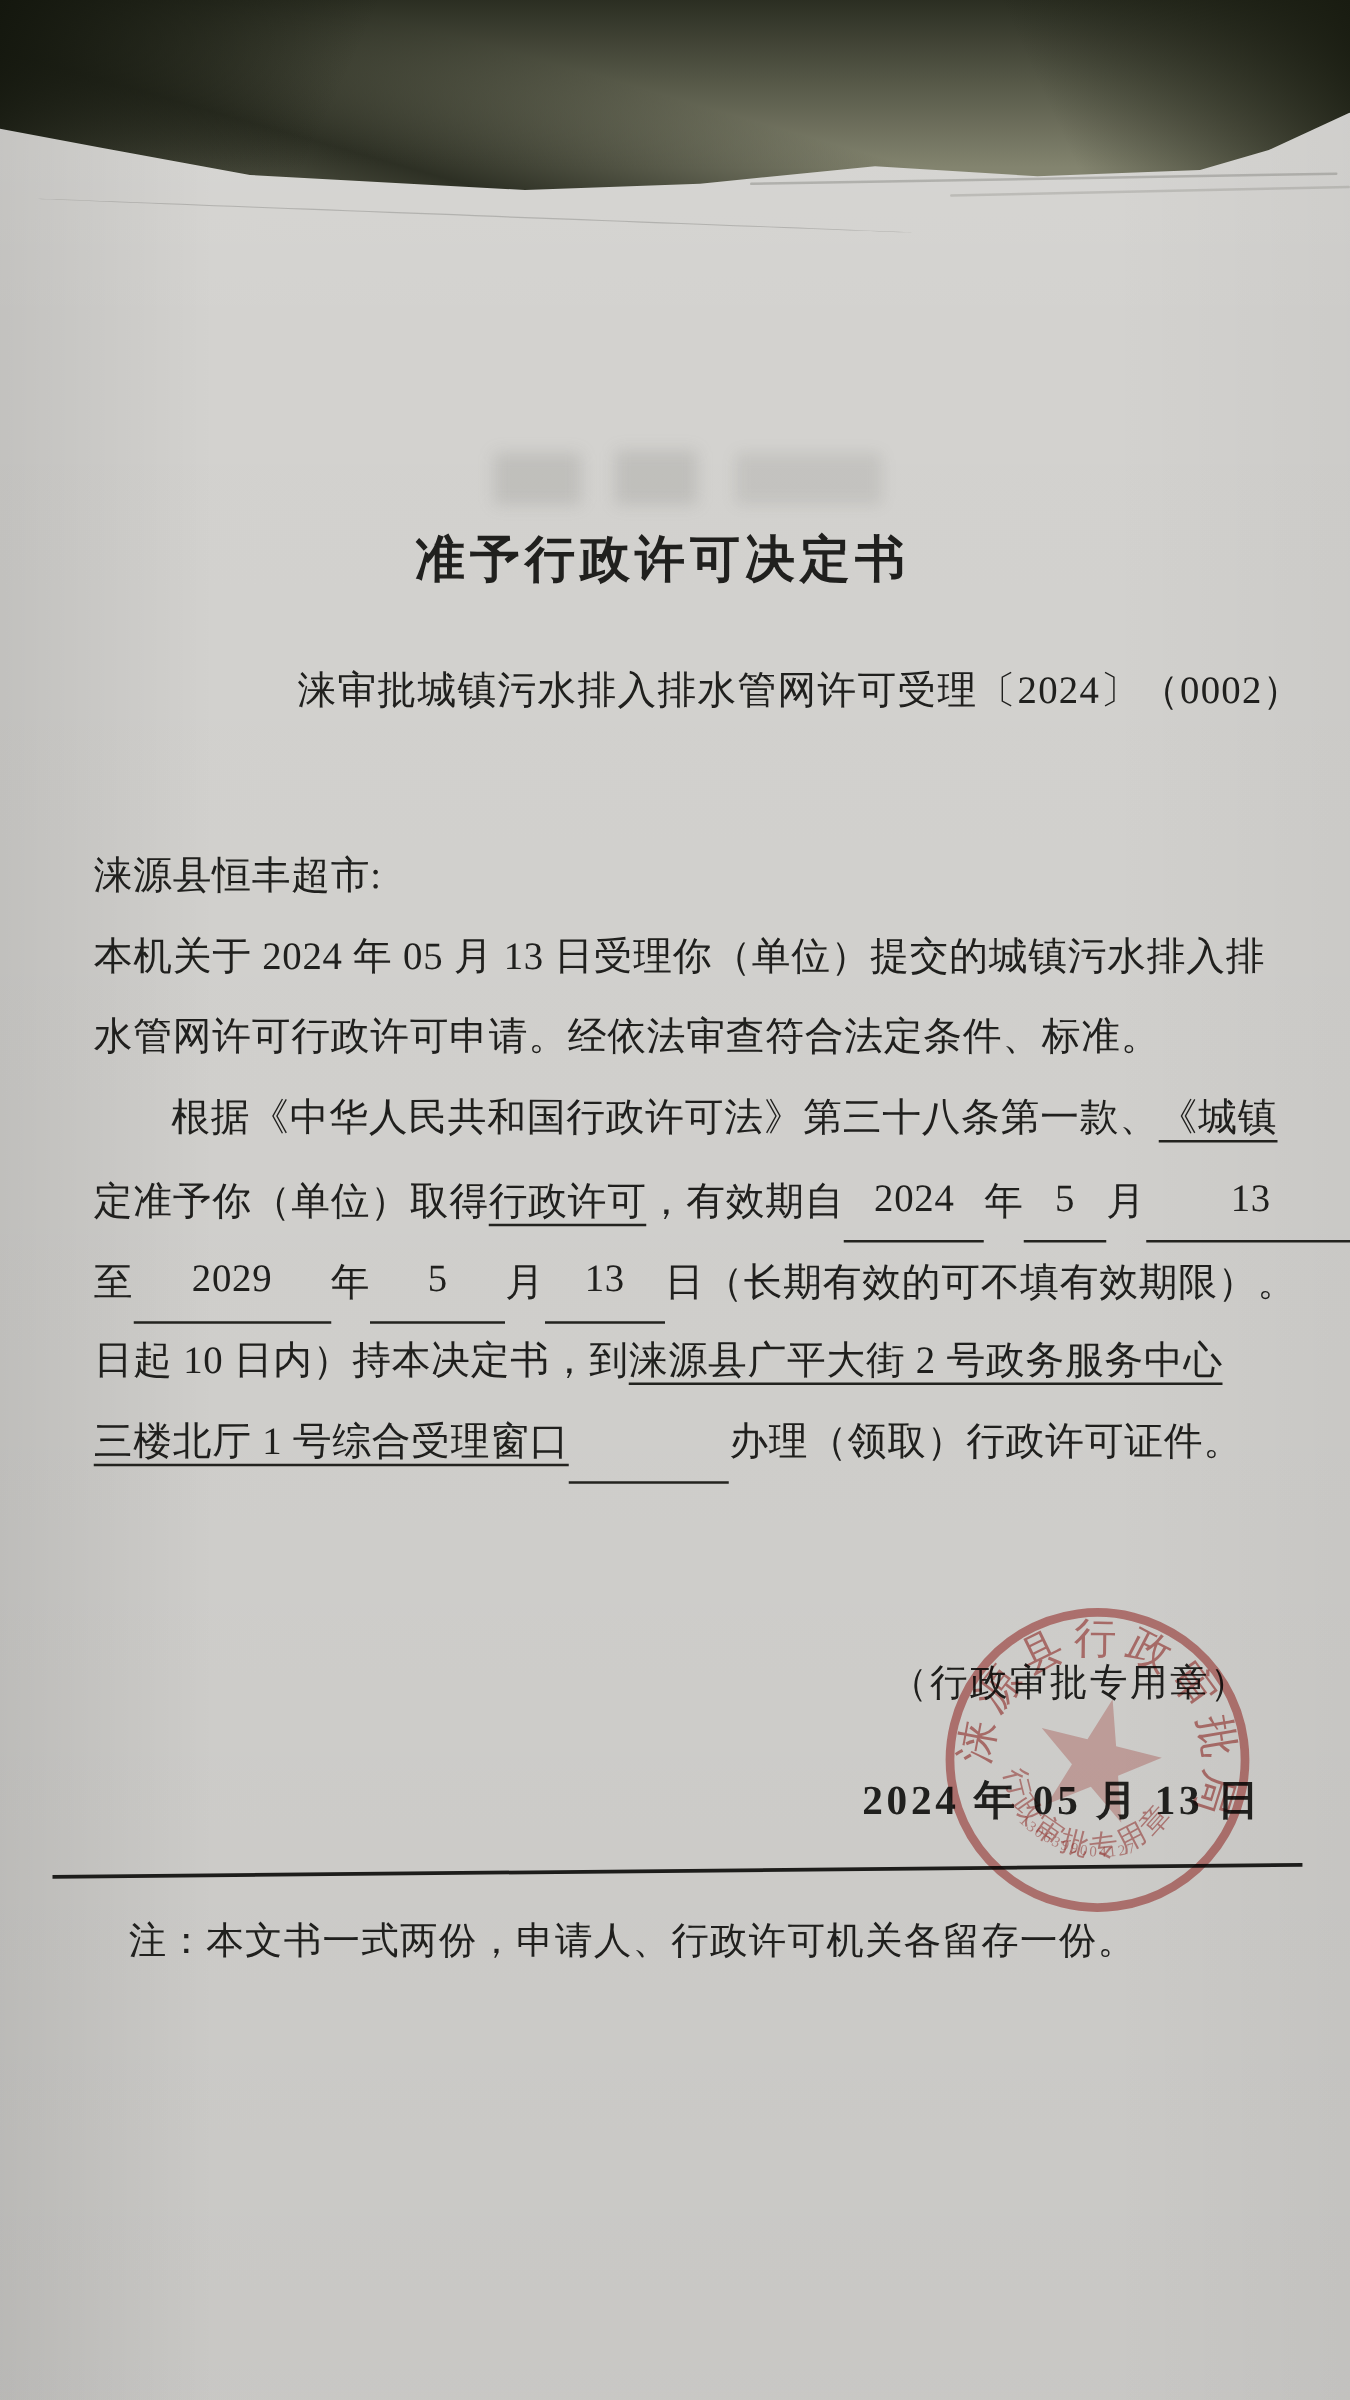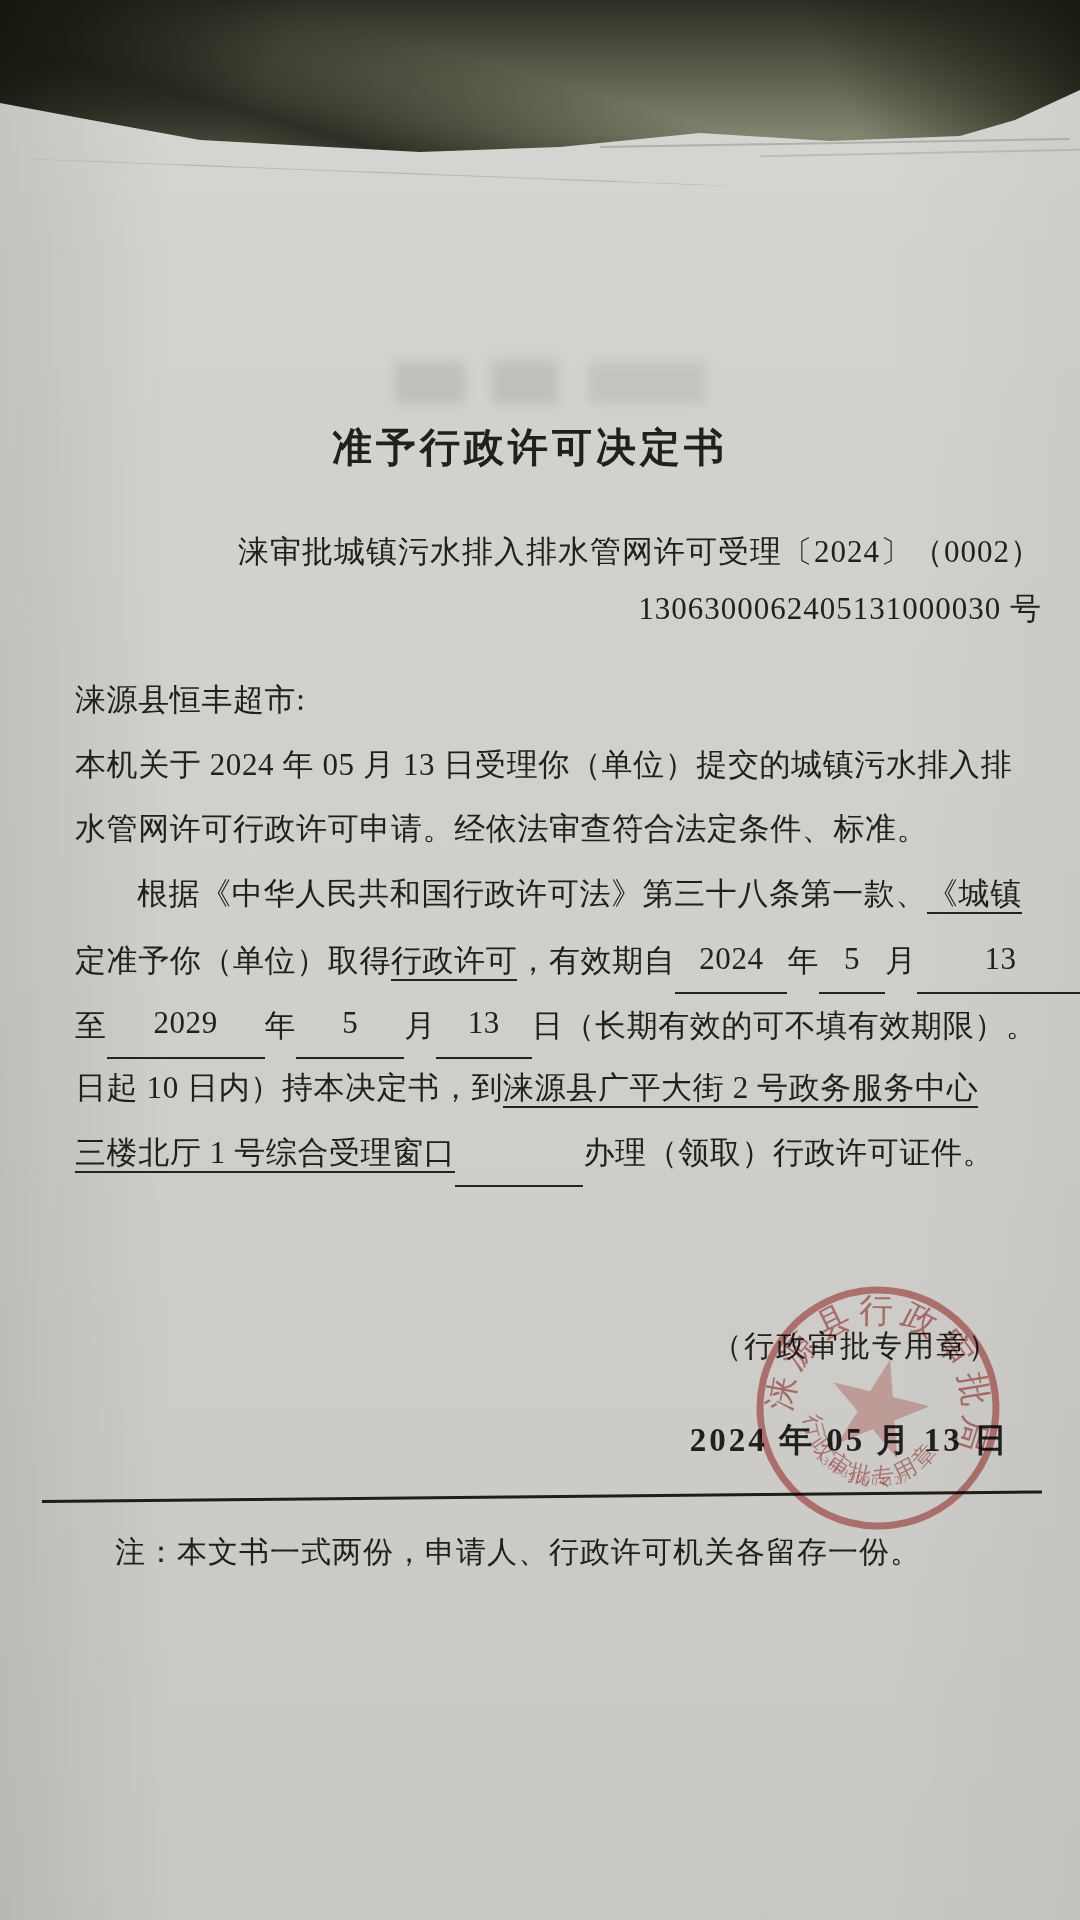--- a/index.html
+++ b/index.html
@@ -56,21 +56,21 @@
   .doc-body{position:absolute;left:75px;top:668px;width:968px;}
   .bline{height:64.7px;line-height:64.7px;font-size:31px;letter-spacing:0.6px;white-space:nowrap;font-family:Liberation Serif, serif;}
   .bline.ind{text-indent:62px;}
   .u{border-bottom:2.5px solid #23231f;padding-bottom:1px;}
   .blank{display:inline-block;text-align:center;vertical-align:bottom;text-indent:0;}
   .seal-note{position:absolute;top:1326px;right:80px;font-size:30px;letter-spacing:2px;white-space:nowrap;}
   .sign-date{position:absolute;top:1418px;right:70px;font-size:33px;font-weight:bold;
     letter-spacing:3px;white-space:nowrap;}
   .divider{position:absolute;left:42px;top:1500px;width:1000px;height:3px;
     background:#1d1d1b;transform:rotate(-0.55deg);transform-origin:left center;}
-  .note{position:absolute;left:103px;top:1532px;font-size:30px;letter-spacing:1px;white-space:nowrap;margin-left:12px;}
+  .note{position:absolute;left:103px;top:1532px;font-size:30px;letter-spacing:1px;white-space:nowrap;}
   
   .seal{position:absolute;left:748px;top:1278px;width:260px;height:260px;
     mix-blend-mode:multiply;transform:rotate(14deg);}
   .seal text{font-family:"Liberation Serif","DejaVu Serif",serif;}
 </style>
 </head>
 <body>
 
 <div class="backdrop"></div>
 
@@ -79,21 +79,20 @@
   <div class="sheet-edge edge1"></div>
   <div class="sheet-edge edge2"></div>
   <div class="crease"></div>
   <div class="ghost g1"></div>
   <div class="ghost g2"></div>
   <div class="ghost g3"></div>
 
   <div class="title">准予行政许可决定书</div>
 
   <div class="refline ref1">涞审批城镇污水排入排水管网许可受理〔2024〕（0002）</div>
-  <div class="refline ref2">1306300062405131000030 号</div>
 
   <div class="doc-body" id="doc-body">
       <div class="bline"><span>涞源县恒丰超市:</span></div>
       <div class="bline"><span>本机关于 2024 年 05 月 13 日受理你（单位）提交的城镇污水排入排</span></div>
       <div class="bline"><span>水管网许可行政许可申请。经依法审查符合法定条件、标准。</span></div>
       <div class="bline ind"><span>根据《中华人民共和国行政许可法》第三十八条第一款、</span><span class="u">《城镇</span></div>
       <div class="bline"><span>定准予你（单位）取得</span><span class="u">行政许可</span><span>，有效期自</span><span class="u blank" style="min-width: 112px;">2024</span><span>年</span><span class="u blank" style="min-width: 66px;">5</span><span>月</span><span class="u blank" style="min-width: 168px;">13</span></div>
       <div class="bline"><span>至</span><span class="u blank" style="min-width: 158px;">2029</span><span>年</span><span class="u blank" style="min-width: 108px;">5</span><span>月</span><span class="u blank" style="min-width: 96px;">13</span><span>日（长期有效的可不填有效期限）。</span></div>
       <div class="bline"><span>日起 10 日内）持本决定书，到</span><span class="u">涞源县广平大街 2 号政务服务中心</span></div>
       <div class="bline"><span class="u">三楼北厅 1 号综合受理窗口</span><span class="u blank" style="min-width: 128px;"></span><span>办理（领取）行政许可证件。</span></div>

